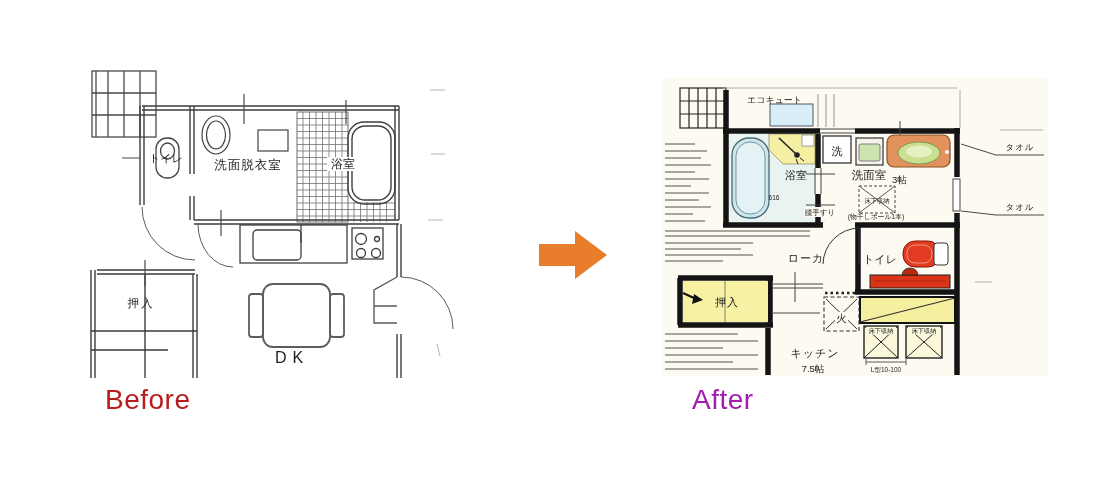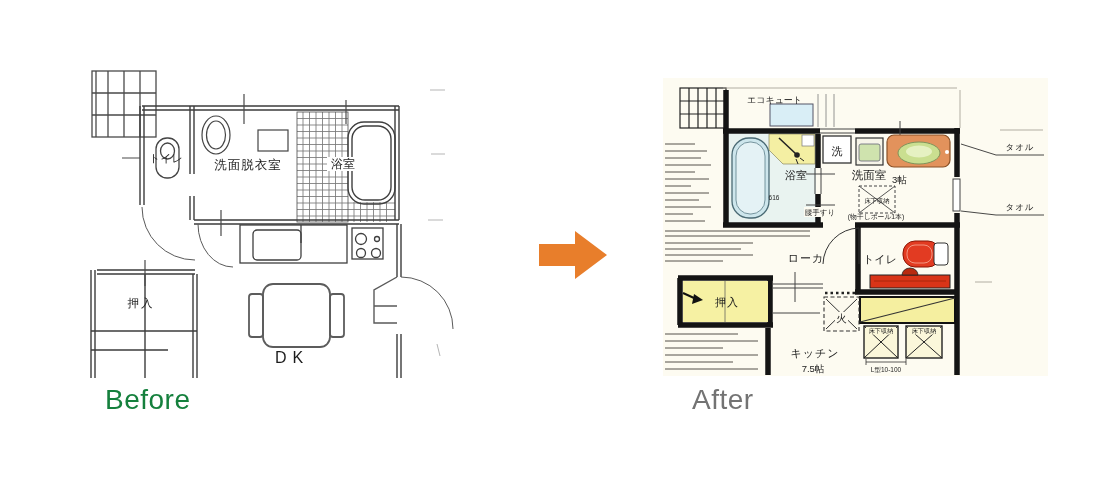--- a/index.html
+++ b/index.html
@@ -3,22 +3,22 @@
 <meta charset="utf-8">
 <style>
   html,body{margin:0;padding:0;background:#fff;}
   .stage{position:relative;width:1100px;height:500px;background:#ffffff;overflow:hidden;
          font-family:"Liberation Sans",sans-serif;}
   .plan{position:absolute;}
   #beforePlan{left:90px;top:62px;}
   #afterPlan{left:663px;top:66px;}
   #arrowBox{position:absolute;left:539px;top:231px;}
   .caption{position:absolute;font-size:28px;letter-spacing:0.5px;}
-  #beforeCaption{left:105px;top:384px;color:#15803d;}
-  #afterCaption{left:692px;top:384px;color:#737373;}
+  #beforeCaption{left:105px;top:384px;color:#b91c1c;}
+  #afterCaption{left:692px;top:384px;color:#a21caf;}
   svg text{font-family:"Liberation Sans",sans-serif;fill:#1c1c1c;}
 </style>
 </head>
 <body>
 
 <div class="stage">
 
   <svg id="beforePlan" class="plan" width="372" height="318" viewBox="0 0 372 318">
 
     <g stroke="#4a4a4a" stroke-width="1.3" fill="none">

